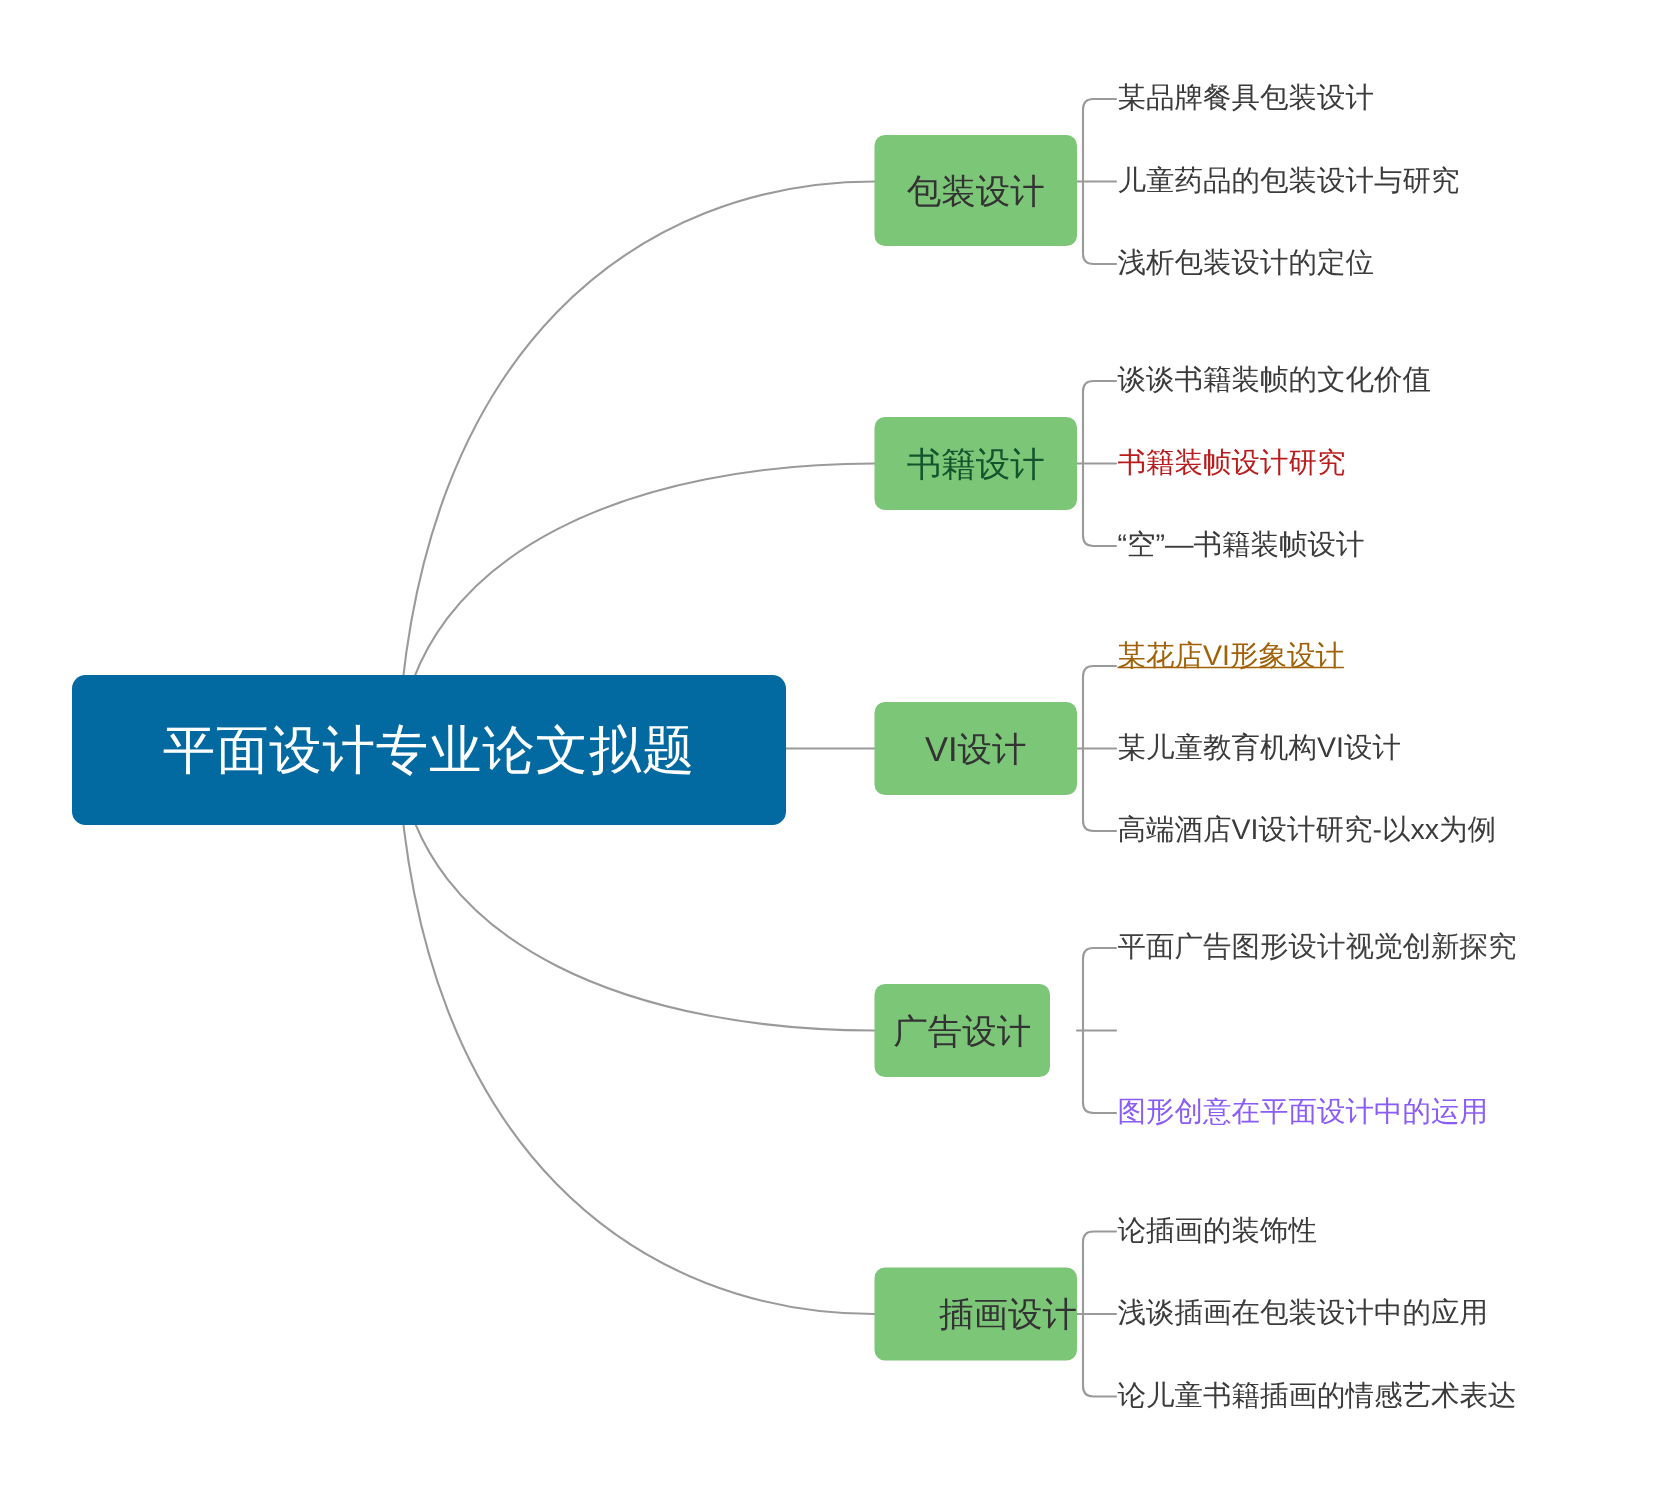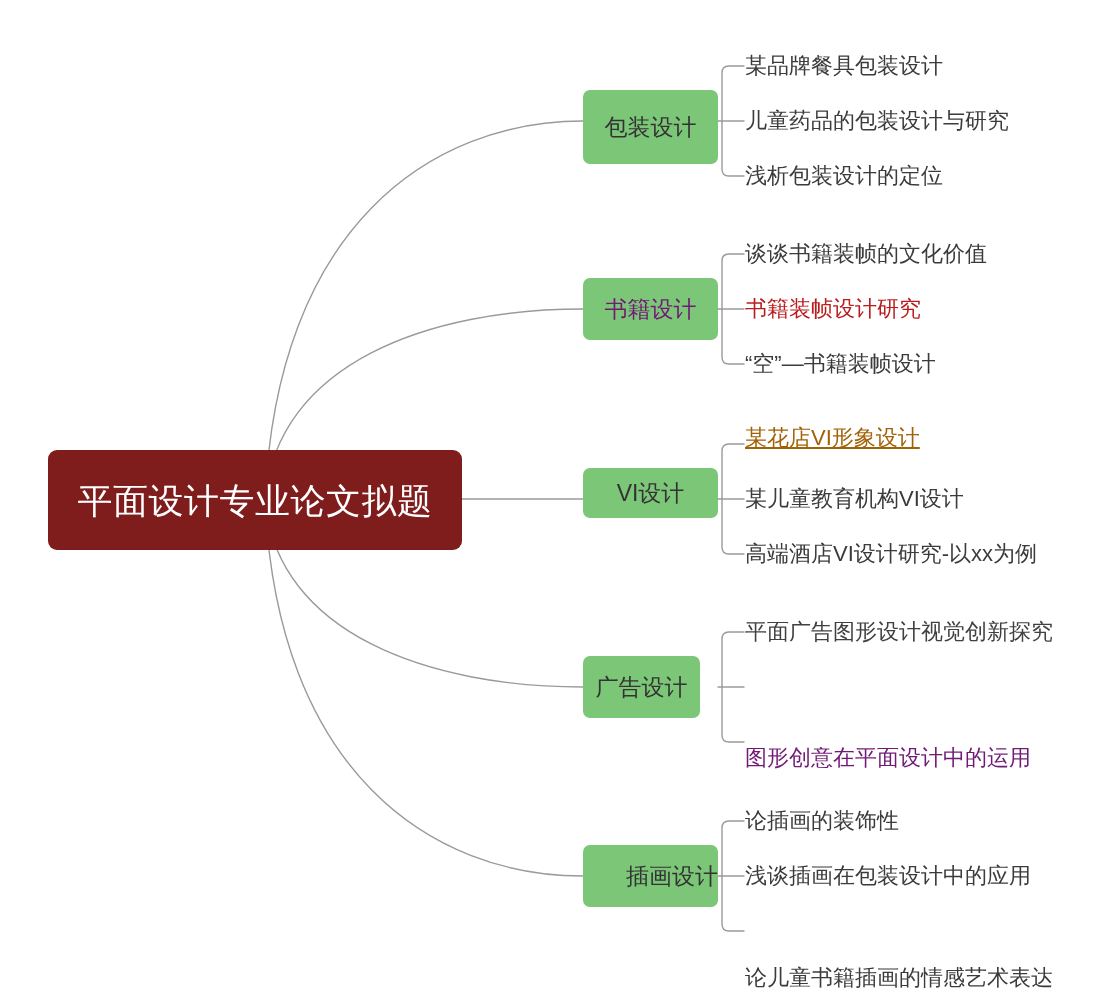--- a/index.html
+++ b/index.html
@@ -55,21 +55,21 @@
   }
   .branch-node .branch-label {
     color: #333333;
     font-size: 23px;
     line-height: 1;
     white-space: nowrap;
   }
   .leaf-label {
     position: absolute;
     color: #3b3b3b;
-    font-size: 22px;
+    font-size: 19px;
     line-height: 1;
     white-space: nowrap;
     transform: translateY(-50%);
     z-index: 3;
   }
 </style>
 </head>
 <body>
 
 <div id="canvas" style="background: rgb(255, 255, 255);">
@@ -90,49 +90,49 @@
       <path d="M 265 500 C 277 634.64, 430.36 687, 583 687" fill="none" stroke="#9a9a9a" stroke-width="1.4" stroke-linecap="round" stroke-linejoin="round"></path>
       <path d="M 718 687 L 722 687" fill="none" stroke="#9a9a9a" stroke-width="1.4" stroke-linecap="round" stroke-linejoin="round"></path>
       <path d="M 744 632 L 729 632 Q 722 632 722 639 L 722 735 Q 722 742 729 742 L 744 742" fill="none" stroke="#9a9a9a" stroke-width="1.4" stroke-linecap="round" stroke-linejoin="round"></path>
       <path d="M 722 687 L 744 687" fill="none" stroke="#9a9a9a" stroke-width="1.4" stroke-linecap="round" stroke-linejoin="round"></path>
       <path d="M 265 500 C 277 770.72, 430.36 876, 583 876" fill="none" stroke="#9a9a9a" stroke-width="1.4" stroke-linecap="round" stroke-linejoin="round"></path>
       <path d="M 718 876 L 722 876" fill="none" stroke="#9a9a9a" stroke-width="1.4" stroke-linecap="round" stroke-linejoin="round"></path>
       <path d="M 744 821 L 729 821 Q 722 821 722 828 L 722 924 Q 722 931 729 931 L 744 931" fill="none" stroke="#9a9a9a" stroke-width="1.4" stroke-linecap="round" stroke-linejoin="round"></path>
       <path d="M 722 876 L 744 876" fill="none" stroke="#9a9a9a" stroke-width="1.4" stroke-linecap="round" stroke-linejoin="round"></path>
     </svg>
 
-  <div class="root-node" id="root-node" style="left: 48px; top: 450px; width: 414px; height: 100px; background: #7f1d1d; justify-content: center;">
+  <div class="root-node" id="root-node" style="left: 48px; top: 450px; width: 476px; height: 100px; background: #0369a1; justify-content: center;">
     <span class="root-label" style="color: rgb(255, 255, 255);">平面设计专业论文拟题</span>
   </div>
 
   <div id="nodes-layer">
       <div class="branch-node" style="left: 583px; top: 90px; width: 135px; height: 74px; background: rgb(124, 198, 120);">
         <span class="branch-label" style="color: rgb(51, 51, 51);">包装设计</span>
       </div>
       <div class="branch-node" style="left: 583px; top: 278px; width: 135px; height: 62px; background: rgb(124, 198, 120);">
-        <span class="branch-label" style="color: #701a75;">书籍设计</span>
+        <span class="branch-label" style="color: #14532d;">书籍设计</span>
       </div>
-      <div class="branch-node" style="left: 583px; top: 468px; width: 135px; height: 50px; background: rgb(124, 198, 120);">
+      <div class="branch-node" style="left: 583px; top: 468px; width: 135px; height: 62px; background: rgb(124, 198, 120);">
         <span class="branch-label" style="color: rgb(51, 51, 51);">VI设计</span>
       </div>
       <div class="branch-node" style="left: 583px; top: 656px; width: 117px; height: 62px; background: rgb(124, 198, 120);">
         <span class="branch-label" style="color: rgb(51, 51, 51);">广告设计</span>
       </div>
       <div class="branch-node" style="left: 583px; top: 845px; width: 135px; height: 62px; background: rgb(124, 198, 120); justify-content: flex-end;">
         <span class="branch-label" style="color: rgb(51, 51, 51);">插画设计</span>
       </div>
     </div>
 
 <div class="leaf-label" style="left: 745px; top: 66px; color: rgb(59, 59, 59);">某品牌餐具包装设计</div>
     <div class="leaf-label" style="left: 745px; top: 121px; color: rgb(59, 59, 59);">儿童药品的包装设计与研究</div>
     <div class="leaf-label" style="left: 745px; top: 176px; color: rgb(59, 59, 59);">浅析包装设计的定位</div>
     <div class="leaf-label" style="left: 745px; top: 254px; color: rgb(59, 59, 59);">谈谈书籍装帧的文化价值</div>
     <div class="leaf-label" style="left: 745px; top: 309px; color: #b91c1c;">书籍装帧设计研究</div>
     <div class="leaf-label" style="left: 745px; top: 364px; color: rgb(59, 59, 59);">“空”—书籍装帧设计</div>
     <div class="leaf-label" style="left: 745px; top: 438px; color: #a16207; text-decoration: underline;">某花店VI形象设计</div>
     <div class="leaf-label" style="left: 745px; top: 499px; color: rgb(59, 59, 59);">某儿童教育机构VI设计</div>
     <div class="leaf-label" style="left: 745px; top: 554px; color: rgb(59, 59, 59);">高端酒店VI设计研究-以xx为例</div>
     <div class="leaf-label" style="left: 745px; top: 632px; color: #404040;">平面广告图形设计视觉创新探究</div>
-    <div class="leaf-label" style="left: 745px; top: 742px; color: #701a75; margin-top: 16px;">图形创意在平面设计中的运用</div>
+    <div class="leaf-label" style="left: 745px; top: 742px; color: #8b5cf6;">图形创意在平面设计中的运用</div>
     <div class="leaf-label" style="left: 745px; top: 821px; color: rgb(59, 59, 59);">论插画的装饰性</div>
     <div class="leaf-label" style="left: 745px; top: 876px; color: rgb(59, 59, 59);">浅谈插画在包装设计中的应用</div>
-    <div class="leaf-label" style="left: 745px; top: 931px; color: rgb(59, 59, 59); margin-top: 47px;">论儿童书籍插画的情感艺术表达</div>
+    <div class="leaf-label" style="left: 745px; top: 931px; color: rgb(59, 59, 59);">论儿童书籍插画的情感艺术表达</div>
   </div>
 
 </body></html>

